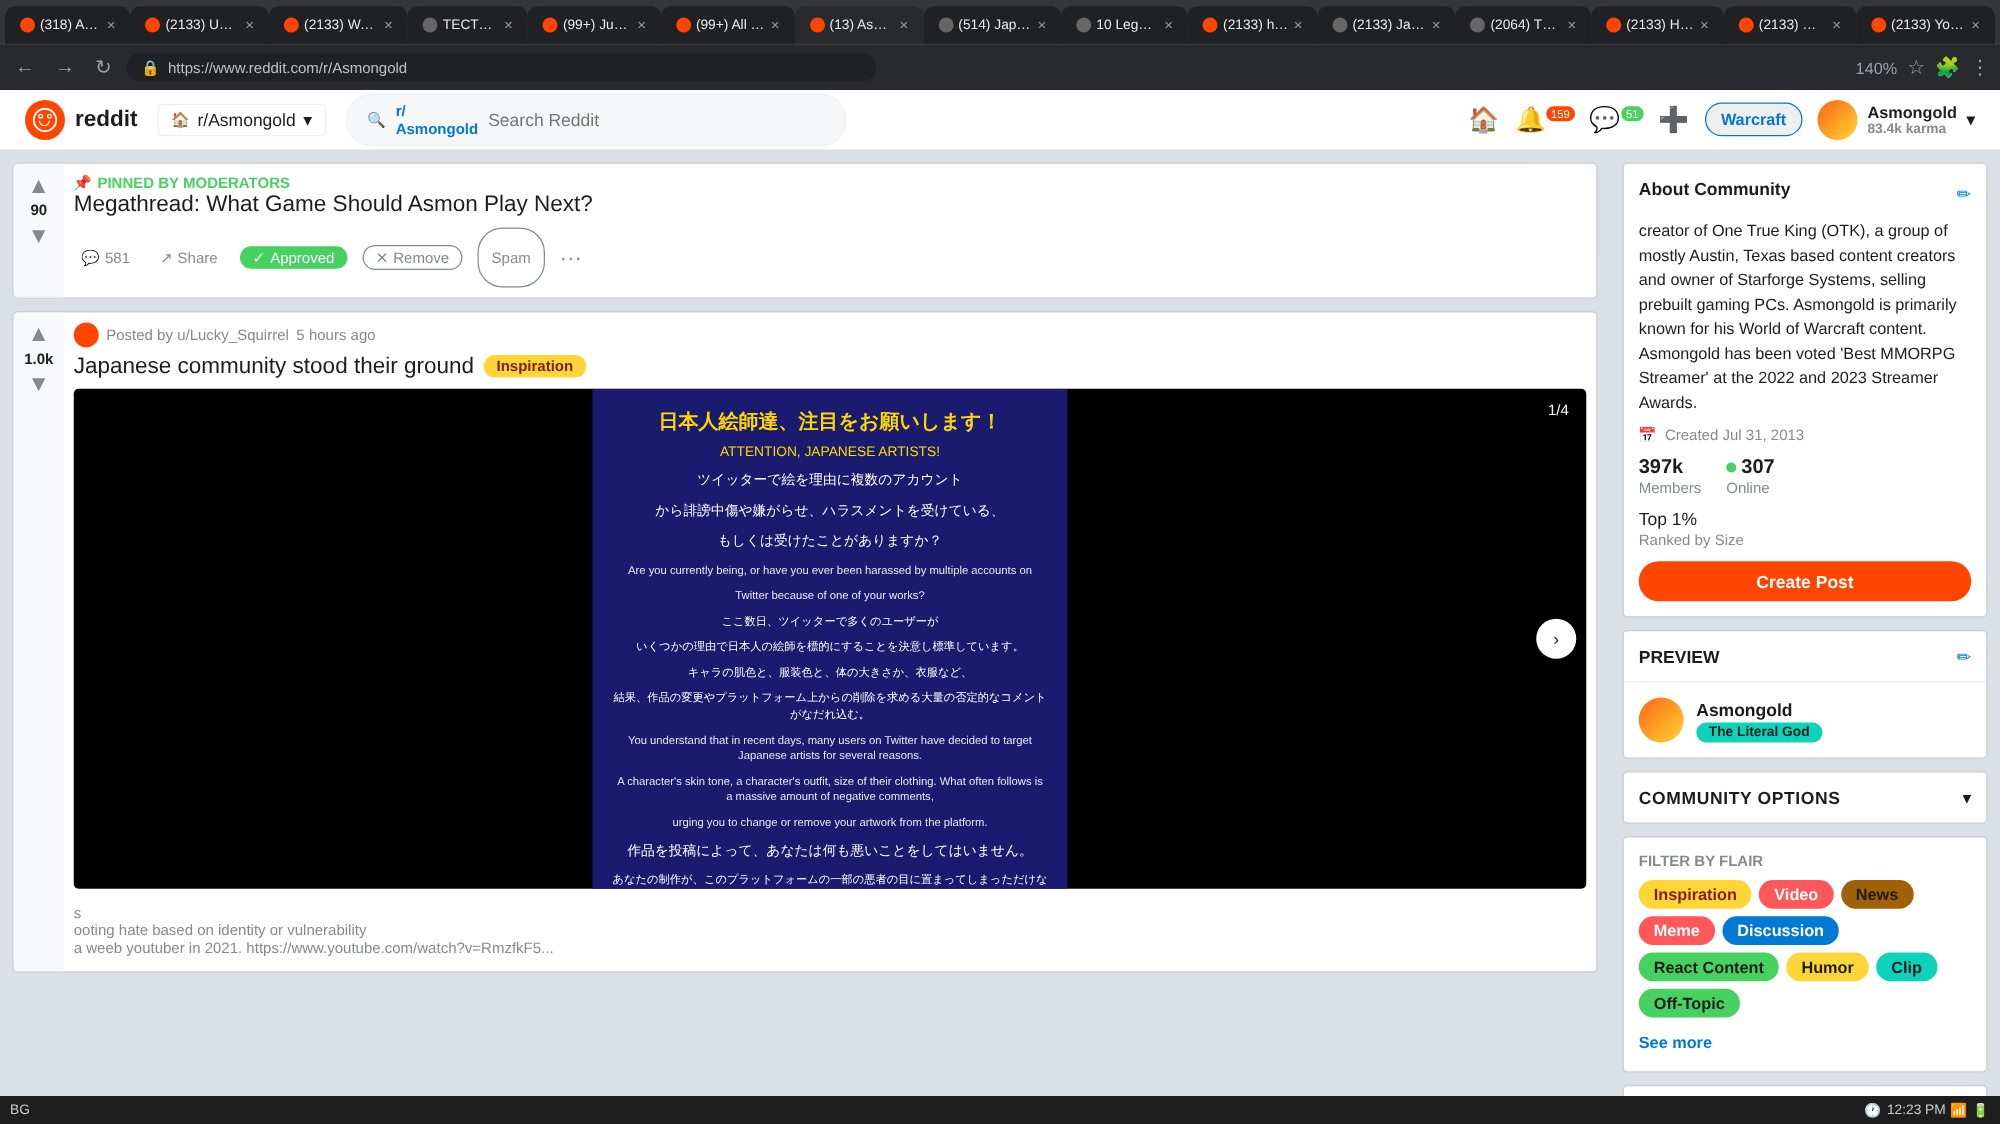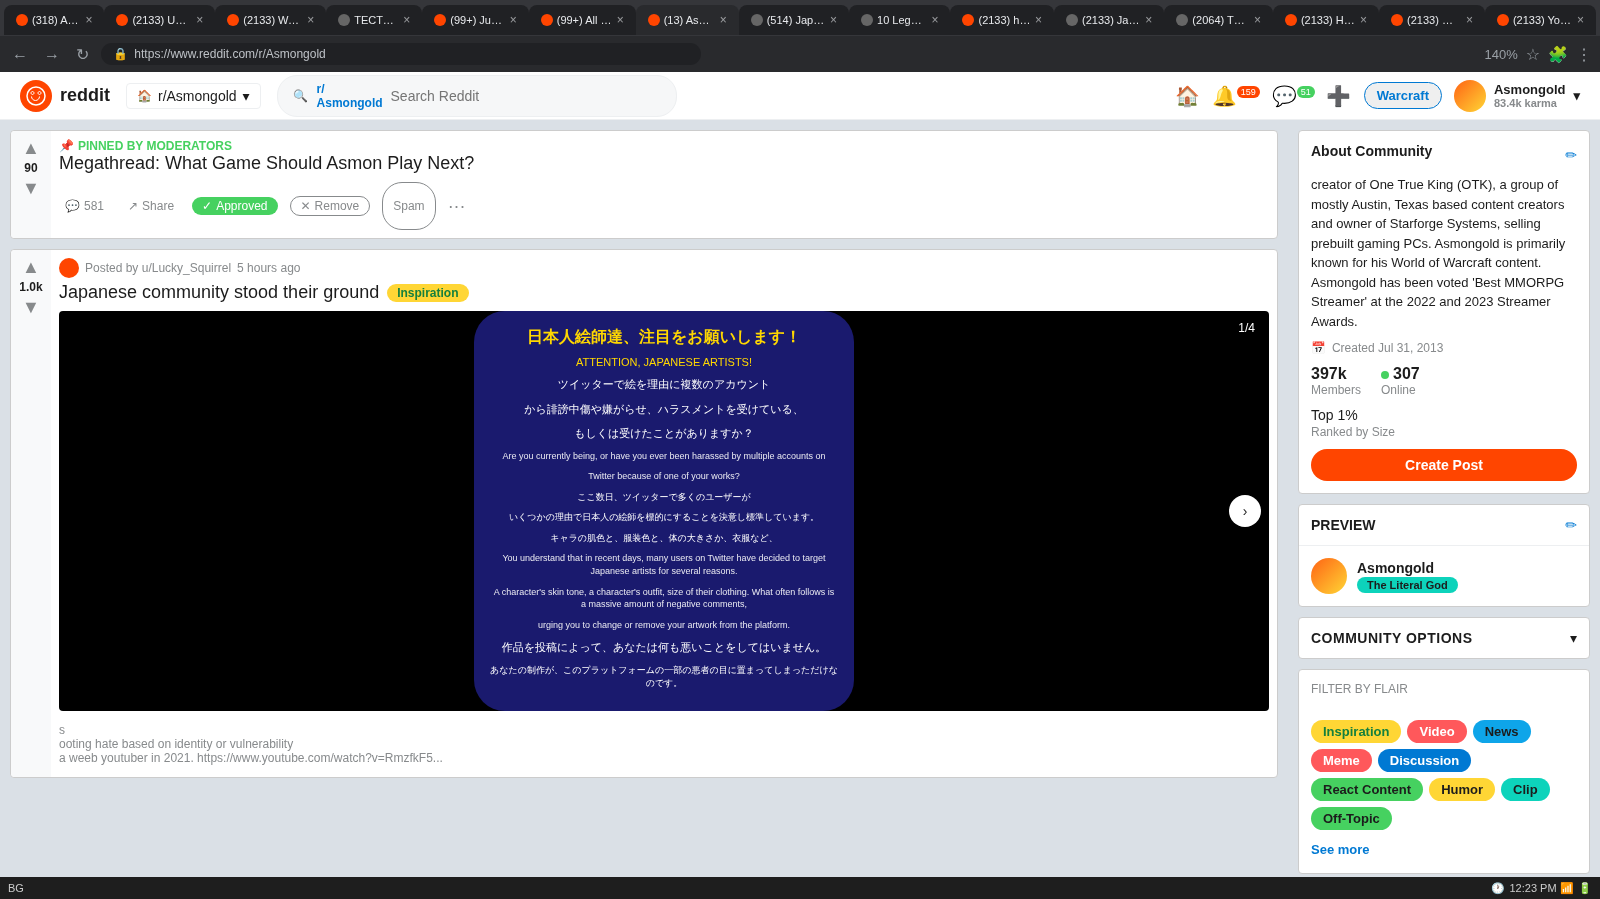--- a/index.html
+++ b/index.html
@@ -50,21 +50,21 @@
     .flair { background: #ffd635; color: #1c1c1c; border-radius: 20px; padding: 2px 10px; font-size: 12px; font-weight: 600; }
     .post-actions { display: flex; align-items: center; gap: 12px; font-size: 12px; color: #878a8c; }
     .post-action { display: flex; align-items: center; gap: 4px; cursor: pointer; padding: 4px 6px; border-radius: 2px; }
     .approved-badge { background: #46d160; color: white; border-radius: 20px; padding: 2px 10px; font-size: 12px; display: flex; align-items: center; gap: 4px; }
     .remove-badge { border: 1px solid #878a8c; color: #878a8c; border-radius: 20px; padding: 2px 10px; font-size: 12px; display: flex; align-items: center; gap: 4px; }
     .spam-badge { border: 1px solid #878a8c; color: #878a8c; border-radius: 20px; padding: 16px 10px; font-size: 12px; }
     .pinned-label { color: #46d160; font-size: 12px; font-weight: 700; display: flex; align-items: center; gap: 4px; }
 
     
     .image-container { position: relative; background: #000; border-radius: 4px; overflow: hidden; margin: 8px 0; max-height: 420px; display: flex; align-items: center; justify-content: center; }
-    .post-image { width: 380px; height: 400px; background: #1a1a6e; display: flex; flex-direction: column; align-items: center; justify-content: flex-start; padding: 16px; gap: 8px; overflow: hidden; border-radius: 31px; }
+    .post-image { width: 380px; height: 400px; background: #1a1a6e; display: flex; flex-direction: column; align-items: center; justify-content: flex-start; padding: 16px; gap: 8px; overflow: hidden; }
     .image-text-jp-title { color: #ffd700; font-size: 16px; font-weight: 700; text-align: center; }
     .image-text-en-title { color: #ffd700; font-size: 11px; text-align: center; }
     .image-text-jp { color: #ffffff; font-size: 11px; text-align: left; line-height: 1.5; }
     .image-text-en { color: #ffffff; font-size: 9px; text-align: center; line-height: 1.4; opacity: 0.9; }
     .image-text-jp-small { color: #ffffff; font-size: 9px; text-align: center; line-height: 1.4; }
     .image-nav-btn { position: absolute; right: 8px; top: 50%; transform: translateY(-50%); background: white; border-radius: 50%; width: 32px; height: 32px; display: flex; align-items: center; justify-content: center; cursor: pointer; box-shadow: 0 2px 8px rgba(0,0,0,0.3); }
     .image-counter { position: absolute; top: 8px; right: 8px; color: white; font-size: 12px; background: rgba(0,0,0,0.5); padding: 2px 6px; border-radius: 10px; }
     .more-btn { color: #878a8c; font-size: 18px; cursor: pointer; }
 
     
@@ -90,26 +90,26 @@
     .preview-avatar { width: 36px; height: 36px; background: linear-gradient(135deg, #ff6314, #ffd635); border-radius: 50%; }
     .preview-name { font-size: 14px; font-weight: 600; }
     .preview-flair { background: #0dd3bb; color: #1c1c1c; border-radius: 20px; padding: 2px 10px; font-size: 11px; font-weight: 600; }
 
     
     .section-header { display: flex; align-items: center; justify-content: space-between; padding: 12px; cursor: pointer; }
     .section-title { font-size: 14px; font-weight: 700; text-transform: uppercase; letter-spacing: 0.5px; color: #1c1c1c; }
 
     
     .flair-section { padding: 12px; }
-    .flair-title { font-size: 12px; font-weight: 400; text-transform: uppercase; color: #878a8c; margin-bottom: 24px; }
+    .flair-title { font-size: 12px; font-weight: 700; text-transform: uppercase; color: #878a8c; margin-bottom: 8px; }
     .flair-tags { display: flex; flex-wrap: wrap; gap: 6px; }
     .flair-tag { border-radius: 20px; padding: 4px 12px; font-size: 13px; font-weight: 700; cursor: pointer; }
-    .flair-inspiration { background: #ffd635; color: #15803d; }
+    .flair-inspiration { background: #ffd635; color: #7f1d1d; }
     .flair-video { background: #ff585b; color: white; }
-    .flair-news { background: #0ea5e9; color: #1c1c1c; }
+    .flair-news { background: #a16207; color: #1c1c1c; }
     .flair-meme { background: #ff585b; color: white; }
     .flair-discussion { background: #0079d3; color: white; }
     .flair-react { background: #46d160; color: #1c1c1c; }
     .flair-humor { background: #ffd635; color: #1c1c1c; }
     .flair-clip { background: #0dd3bb; color: #1c1c1c; }
     .flair-offtopic { background: #46d160; color: #1c1c1c; }
     .see-more { color: #0079d3; font-size: 13px; font-weight: 600; cursor: pointer; padding: 4px 0; display: block; margin-top: 8px; }
 
     
     .rules-header { padding: 12px; display: flex; align-items: center; justify-content: space-between; }
@@ -326,20 +326,21 @@
               <div class="image-text-jp-title">日本人絵師達、注目をお願いします！</div>
               <div class="image-text-en-title">ATTENTION, JAPANESE ARTISTS!</div>
               <div class="image-text-jp">ツイッターで絵を理由に複数のアカウント</div>
               <div class="image-text-jp">から誹謗中傷や嫌がらせ、ハラスメントを受けている、</div>
               <div class="image-text-jp">もしくは受けたことがありますか？</div>
               <div class="image-text-en">Are you currently being, or have you ever been harassed by multiple accounts on</div>
               <div class="image-text-en">Twitter because of one of your works?</div>
               <div class="image-text-jp-small">ここ数日、ツイッターで多くのユーザーが</div>
               <div class="image-text-jp-small">いくつかの理由で日本人の絵師を標的にすることを決意し標準しています。</div>
               <div class="image-text-jp-small">キャラの肌色と、服装色と、体の大きさか、衣服など、</div>
+              <div class="image-text-jp-small">結果、作品の変更やプラットフォーム上からの削除を求める大量の否定的なコメントがなだれ込む。</div>
               <div class="image-text-en">You understand that in recent days, many users on Twitter have decided to target Japanese artists for several reasons.</div>
               <div class="image-text-en">A character's skin tone, a character's outfit, size of their clothing. What often follows is a massive amount of negative comments,</div>
               <div class="image-text-en">urging you to change or remove your artwork from the platform.</div>
               <div class="image-text-jp">作品を投稿によって、あなたは何も悪いことをしてはいません。</div>
               <div class="image-text-jp-small">あなたの制作が、このプラットフォームの一部の悪者の目に置まってしまっただけなのです。</div>
 
             </div>
             <div class="image-counter">1/4</div>
             <div class="image-nav-btn">›</div>
           </div>

